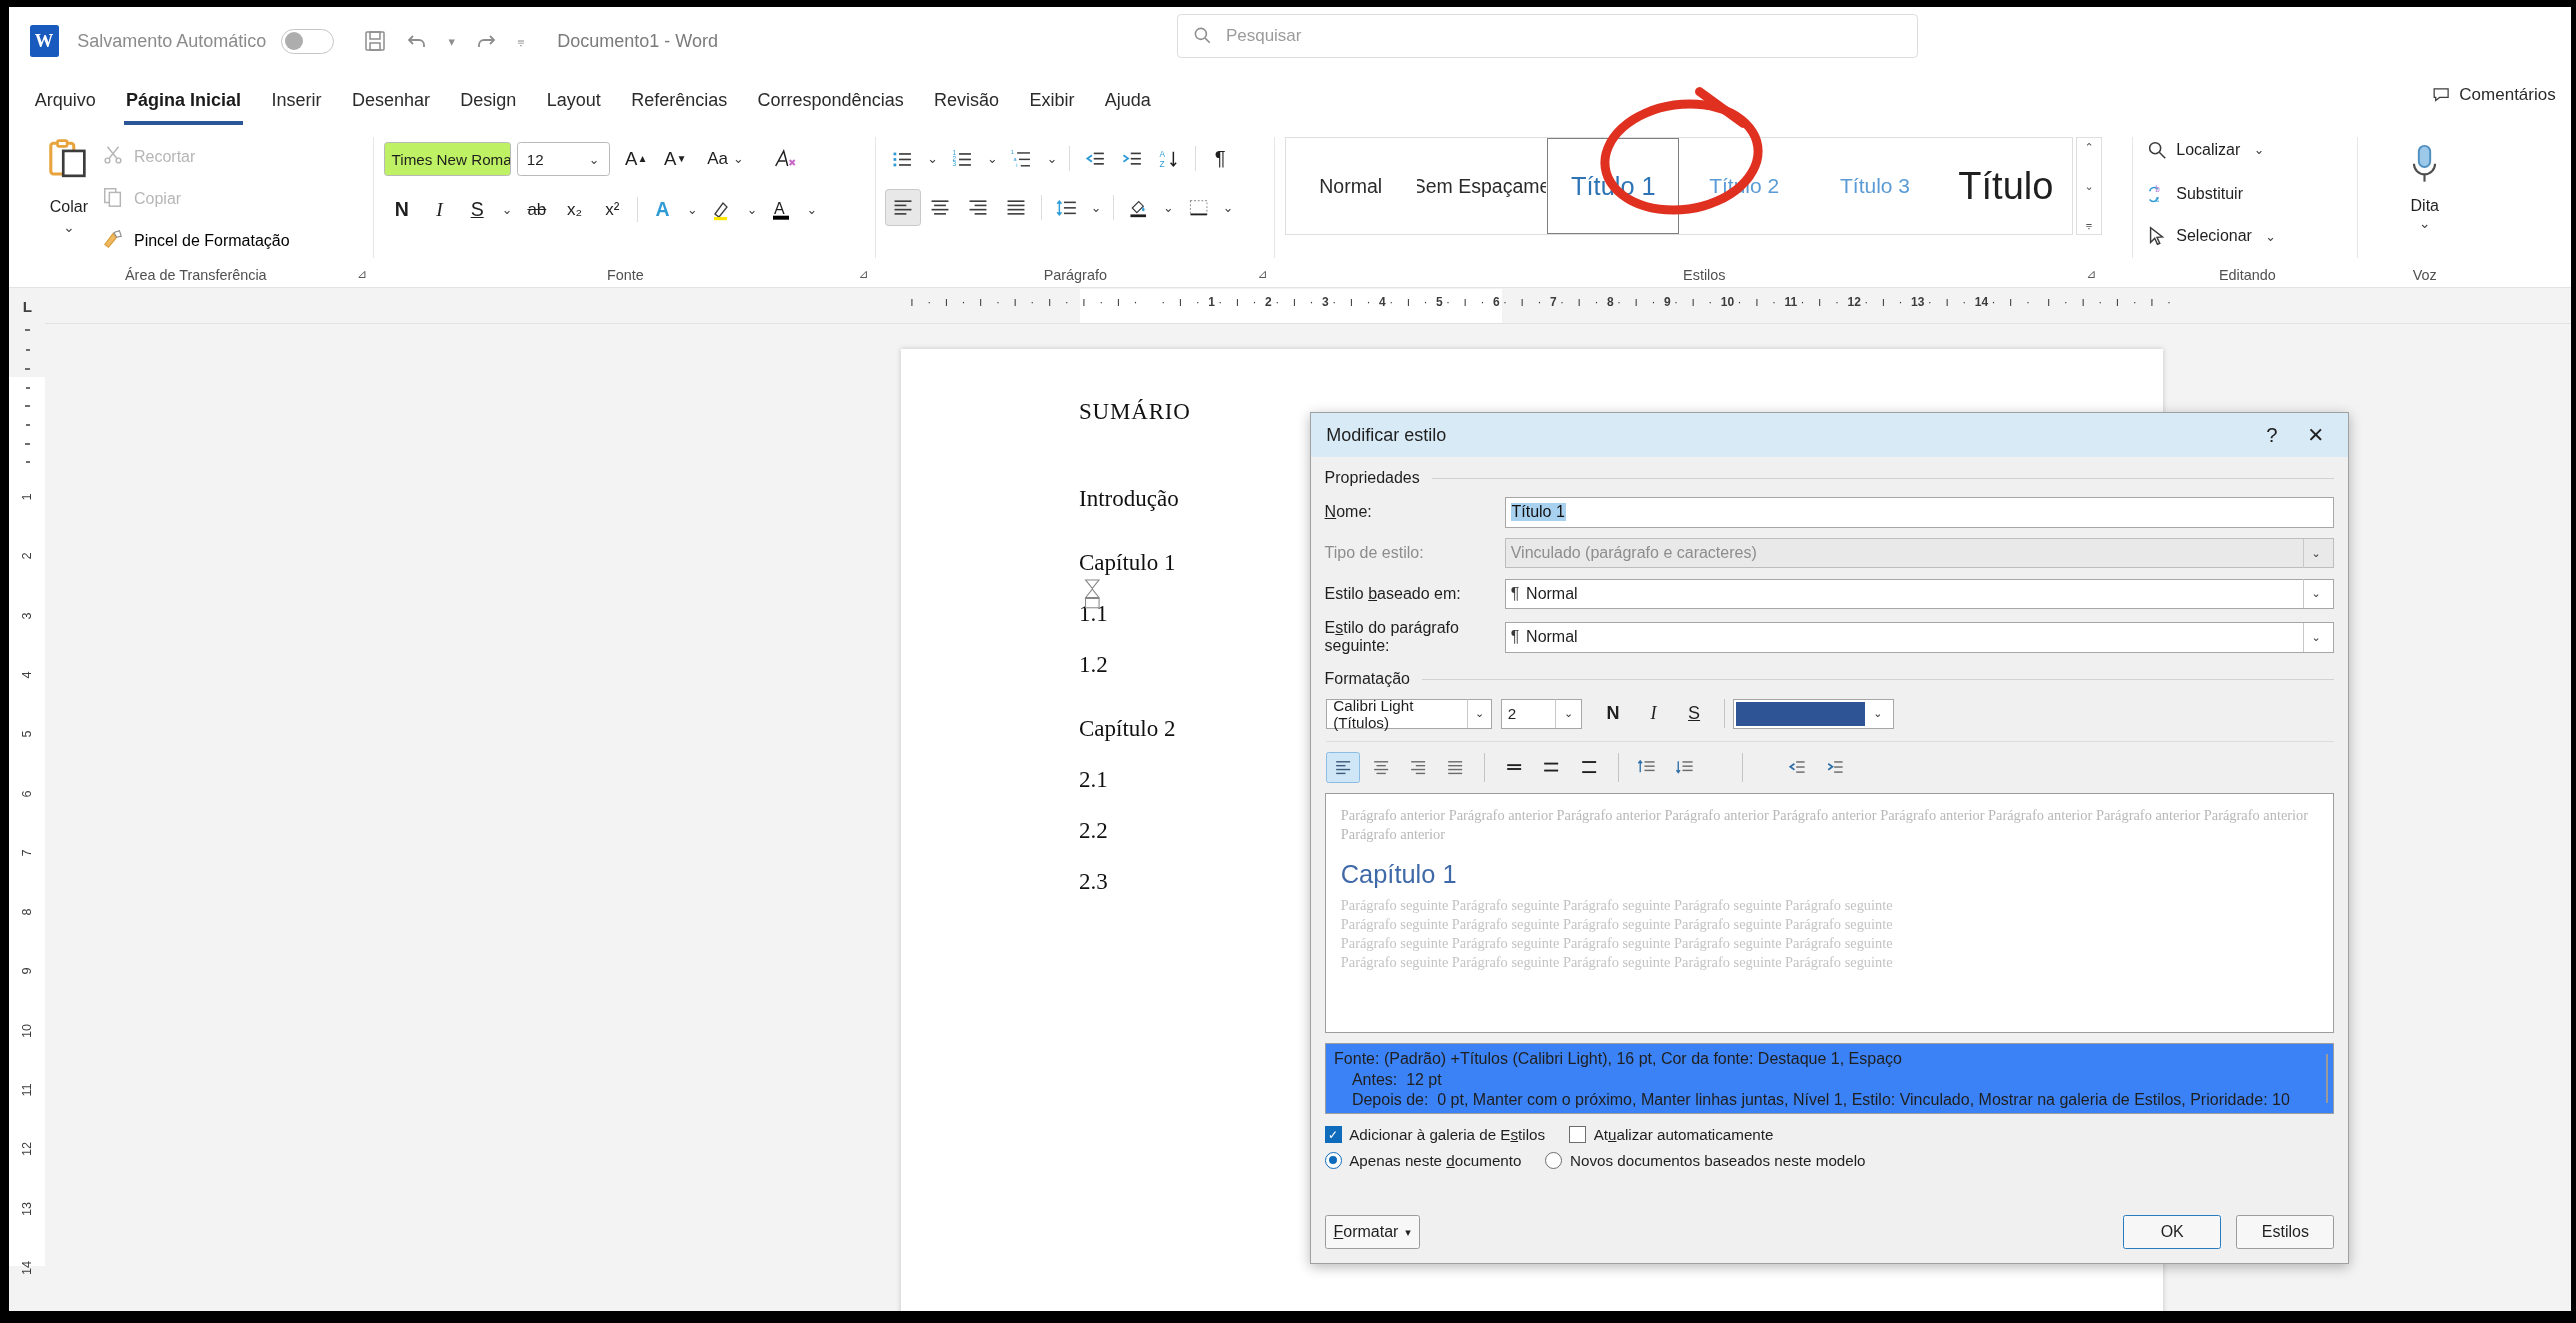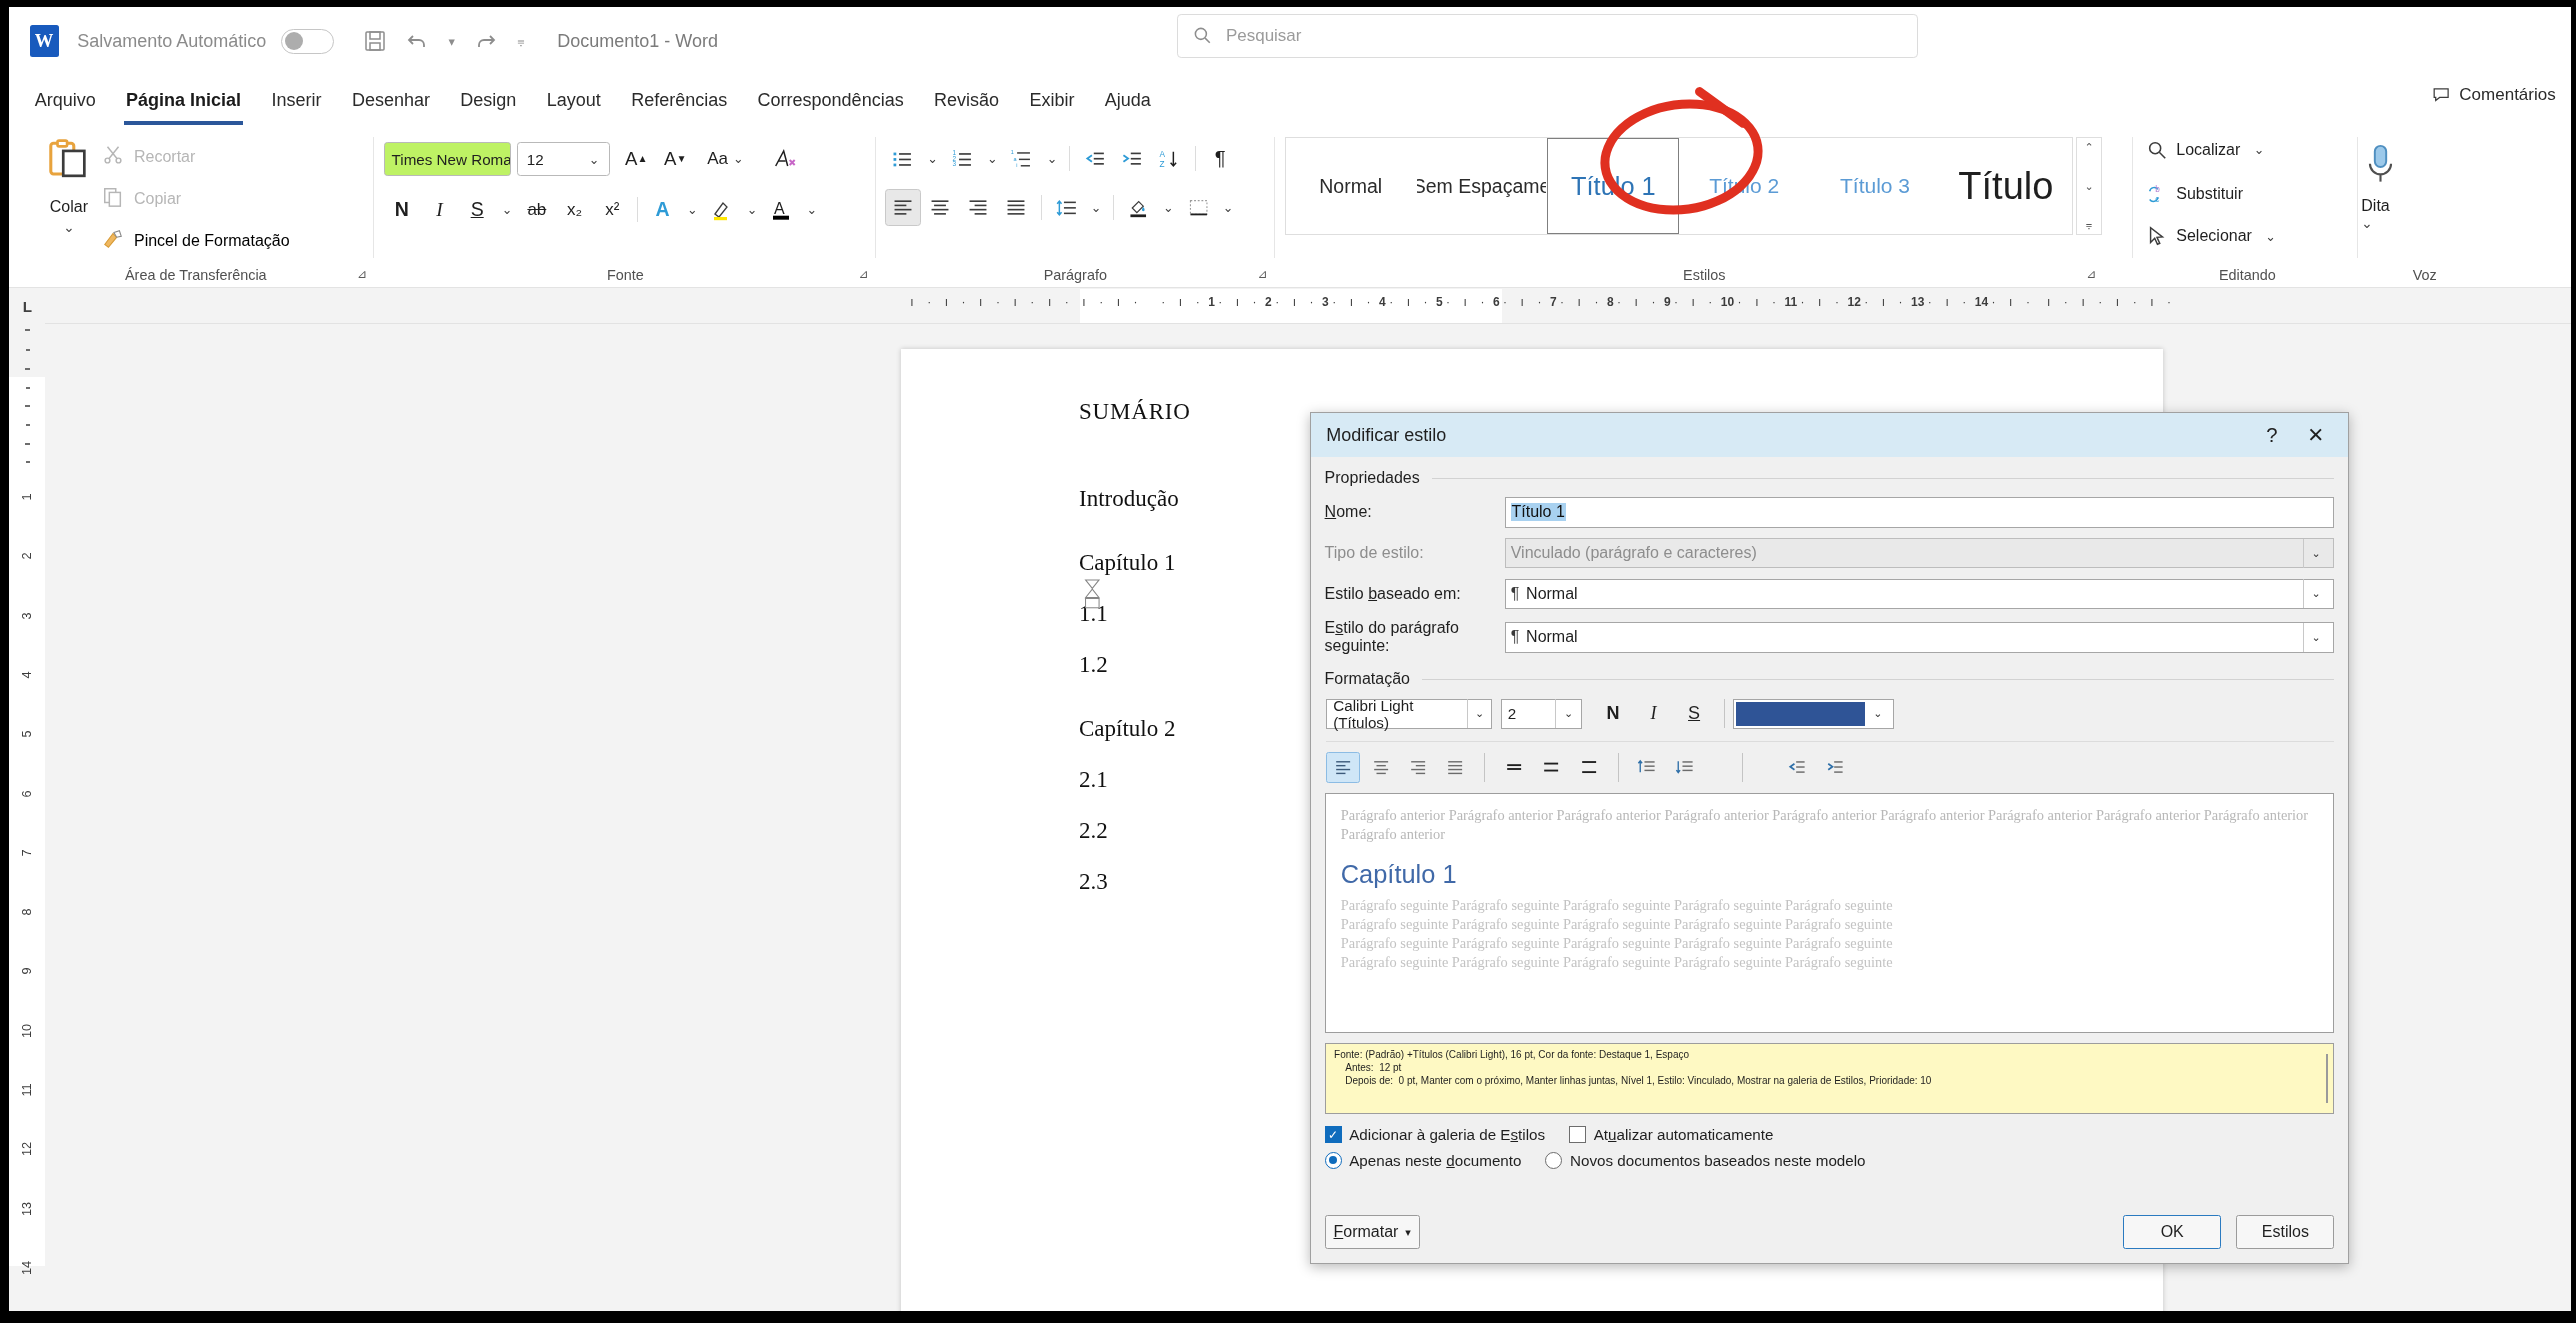--- a/index.html
+++ b/index.html
@@ -239,22 +239,22 @@
   .preview{
     margin-top:10.2px; height:240px; border:0.8px solid #9d9d9d; background:#fff;
     padding:12px 15.2px; overflow:hidden;
     font-family:"Liberation Serif", serif;
   }
   .pv-dim{ color:#b8b8b8; font-size:14.4px; line-height:1.35;}
   .pv-head{ color:#4069a8; font-size:25.4px; margin:15.2px 0 6.8px 0; font-family:"Liberation Sans", sans-serif; font-weight:normal;}
   .pv-next{ color:#c3c3c3; font-size:14.4px; line-height:1.32;}
 
   .descbox{
-    margin-top:10.2px; height:71px; border:0.8px solid #9d9d9d; background:#fef9c3;
-    padding:5.1px 8.5px; font-size:10px; color:#1f1f1f; line-height:1.28; position:relative;
+    margin-top:10.2px; height:71px; border:0.8px solid #9d9d9d; background:#3b82f6;
+    padding:5.1px 8.5px; font-size:16px; color:#1f1f1f; line-height:1.28; position:relative;
   }
   .descbox .scr{ position:absolute; right:5.1px; top:10.2px; width:2.5px; height:49px; background:#9a9a9a;}
 
   .optrow{ display:flex; align-items:center; margin-top:12px; font-size:15.2px; color:#1f1f1f;}
   .chk{
     width:17px;height:17px;border:0.8px solid #6d6d6d;background:#fff;margin-right:7.6px;flex:0 0 auto;
     display:flex;align-items:center;justify-content:center;
   }
   .chk.on{ background:#0f6cbd;border-color:#0f6cbd;color:#fff;font-size:12px;}
   .rad{
@@ -602,21 +602,21 @@
             <path d="M5 3 L5 19 L9.5 14.5 L12.5 21 L15 20 L12 13.5 L18 13 Z"></path>
           </svg>
         <span>Selecionar</span>
         <span class="chevsm">⌄</span>
       </div>
       <div class="gname">Editando</div>
       <div class="sep"></div>
     </div>
 
     <div class="group g-voice">
-      <div style="position:absolute;left:0;right:0;top:15.2px;">
+      <div style="position:absolute;left:0;right:0;top:15.2px;text-align:center;">
         <svg width="39" height="54" viewBox="0 0 24 30" fill="none">
           <rect x="8.5" y="2" width="7" height="13" rx="3.5" fill="#9cc9ea" stroke="#4f8fc0" stroke-width="1.2"></rect>
           <path d="M5.5 13 a6.5 6.5 0 0 0 13 0" stroke="#4f4f4f" stroke-width="1.3" fill="none"></path>
           <path d="M12 19.5 V24" stroke="#4f4f4f" stroke-width="1.3"></path>
         </svg>
         <div style="font-size:16px;color:#1f1f1f;">
           <span>Dita</span>
         </div>
         <div style="font-size:13.6px;color:#444;">⌄</div>
       </div>

